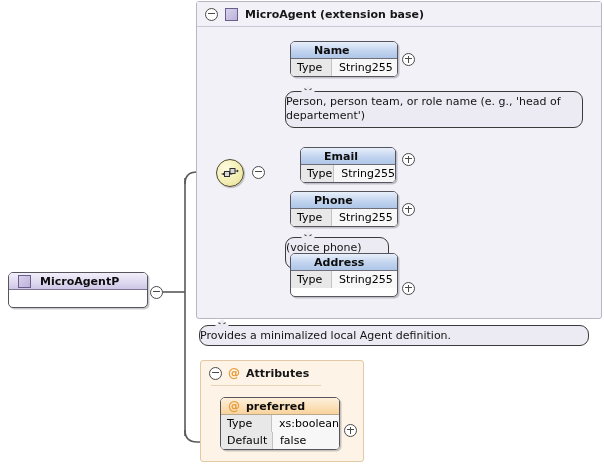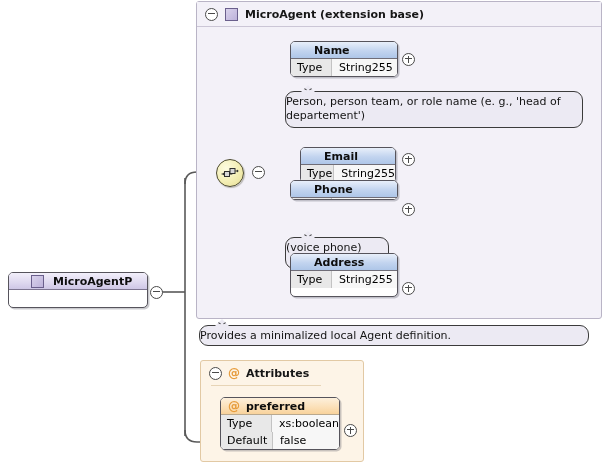--- a/index.html
+++ b/index.html
@@ -174,21 +174,21 @@
     align-items: center;
     gap: 6px;
     padding-left: 7px;
     background: linear-gradient(to bottom, #fdf0dc 0%, #fbdfb6 60%, #f8d29b 100%);
     border-bottom: 1px solid #b9a88e;
   }
   .node.attr .ncell-k { width: 52px; }
   
   .node.ctype .nhead {
     gap: 9px;
-    padding-left: 22px;
+    padding-left: 9px;
     background: linear-gradient(to bottom, #f2effa 0%, #ded8ef 60%, #cec7e6 100%);
     border-bottom: 1px solid #7d7590;
   }
   .node.ctype .ncell-k {
     width: 66px;
     background: #e4e4e4;
   }
   .node.ctype .ncell-v { background: #f4f4f4; }
   
   .bubble {
@@ -308,21 +308,21 @@
 
   <div class="node" style="left:290px; top:147px; width:96px; height:36px;margin-left:10px;">
     <div class="nhead">Email</div>
     <div class="nrow">
       <div class="ncell-k">Type</div>
       <div class="ncell-v">String255</div>
     </div>
   </div>
   <span class="toggle plus abs" style="left:402px; top:153px;"></span>
 
-  <div class="node" style="left:290px; top:180px; width:108px; height:20px;">
+  <div class="node" style="left:290px; top:191px; width:108px; height:36px;">
     <div class="nhead">Phone</div>
     <div class="nrow">
       <div class="ncell-k">Type</div>
       <div class="ncell-v">String255</div>
     </div>
   </div>
   <span class="toggle plus abs" style="left:402px; top:203px;"></span>
 
   <div class="bubble" style="left:285px; top:237px; width:104px; height:32px;">
     <span class="tail"></span>

